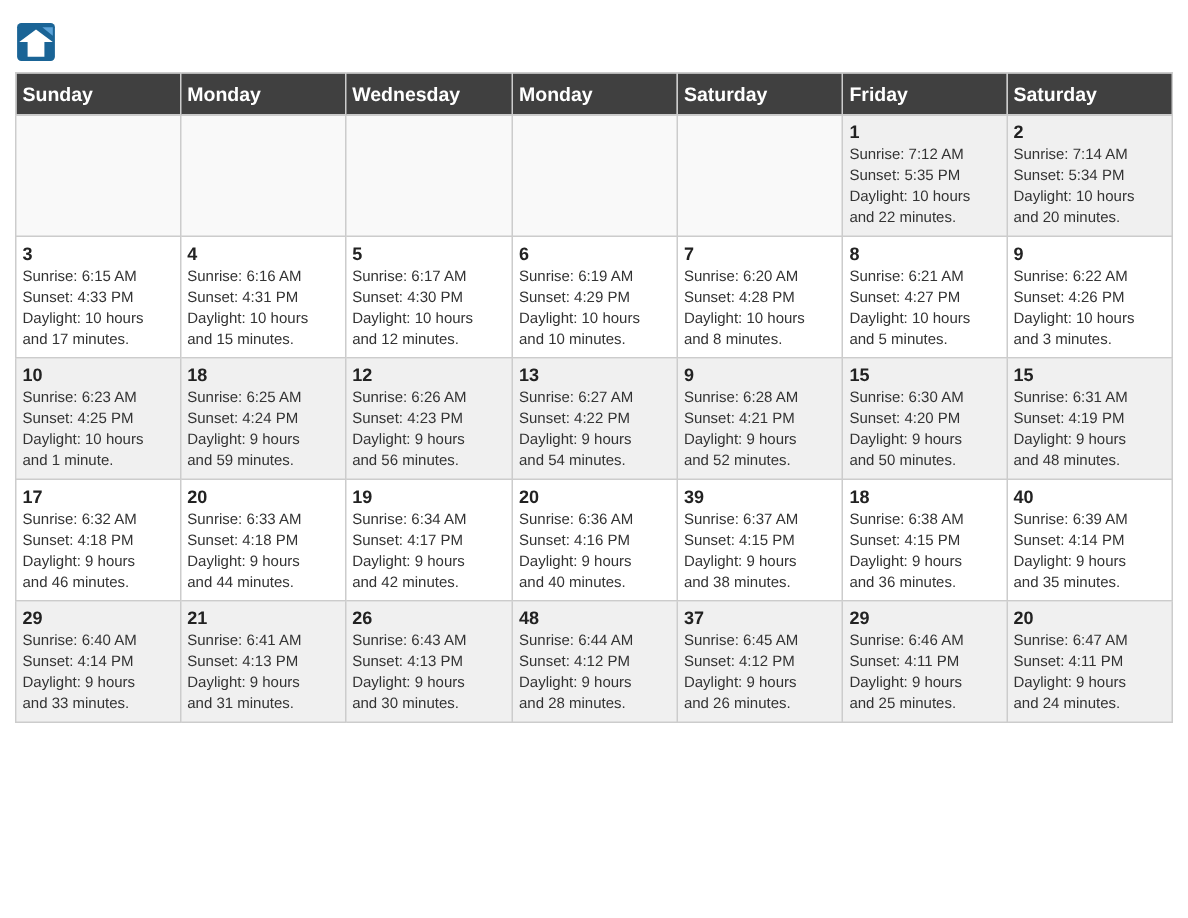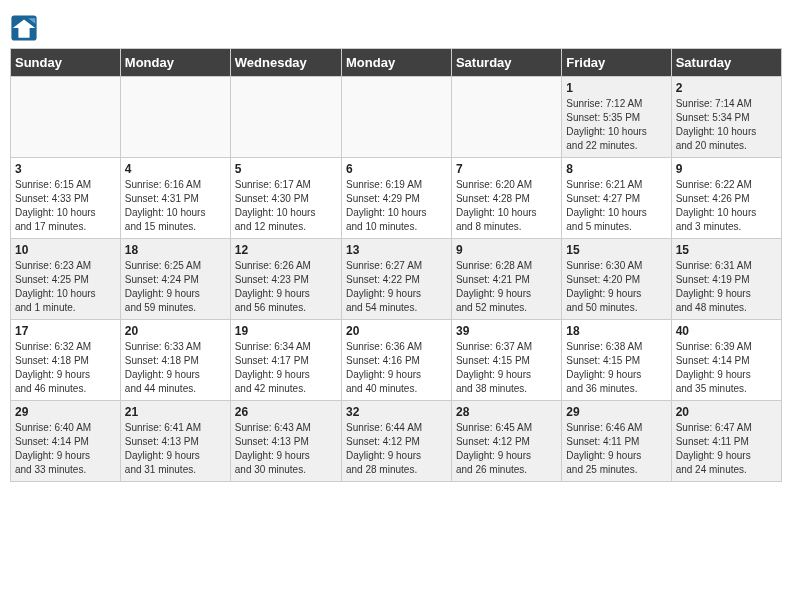--- a/index.html
+++ b/index.html
@@ -233,25 +233,25 @@
         </td>
         <td class="shaded">
           <span class="day-number">21</span>
           <div class="day-info">Sunrise: 6:41 AM<br>Sunset: 4:13 PM<br>Daylight: 9 hours<br>and 31 minutes.</div>
         </td>
         <td class="shaded">
           <span class="day-number">26</span>
           <div class="day-info">Sunrise: 6:43 AM<br>Sunset: 4:13 PM<br>Daylight: 9 hours<br>and 30 minutes.</div>
         </td>
         <td class="shaded">
-          <span class="day-number">32</span>
+          <span class="day-number">48</span>
           <div class="day-info">Sunrise: 6:44 AM<br>Sunset: 4:12 PM<br>Daylight: 9 hours<br>and 28 minutes.</div>
         </td>
         <td class="shaded">
-          <span class="day-number">28</span>
+          <span class="day-number">37</span>
           <div class="day-info">Sunrise: 6:45 AM<br>Sunset: 4:12 PM<br>Daylight: 9 hours<br>and 26 minutes.</div>
         </td>
         <td class="shaded">
           <span class="day-number">29</span>
           <div class="day-info">Sunrise: 6:46 AM<br>Sunset: 4:11 PM<br>Daylight: 9 hours<br>and 25 minutes.</div>
         </td>
         <td class="shaded">
           <span class="day-number">20</span>
           <div class="day-info">Sunrise: 6:47 AM<br>Sunset: 4:11 PM<br>Daylight: 9 hours<br>and 24 minutes.</div>
         </td>

